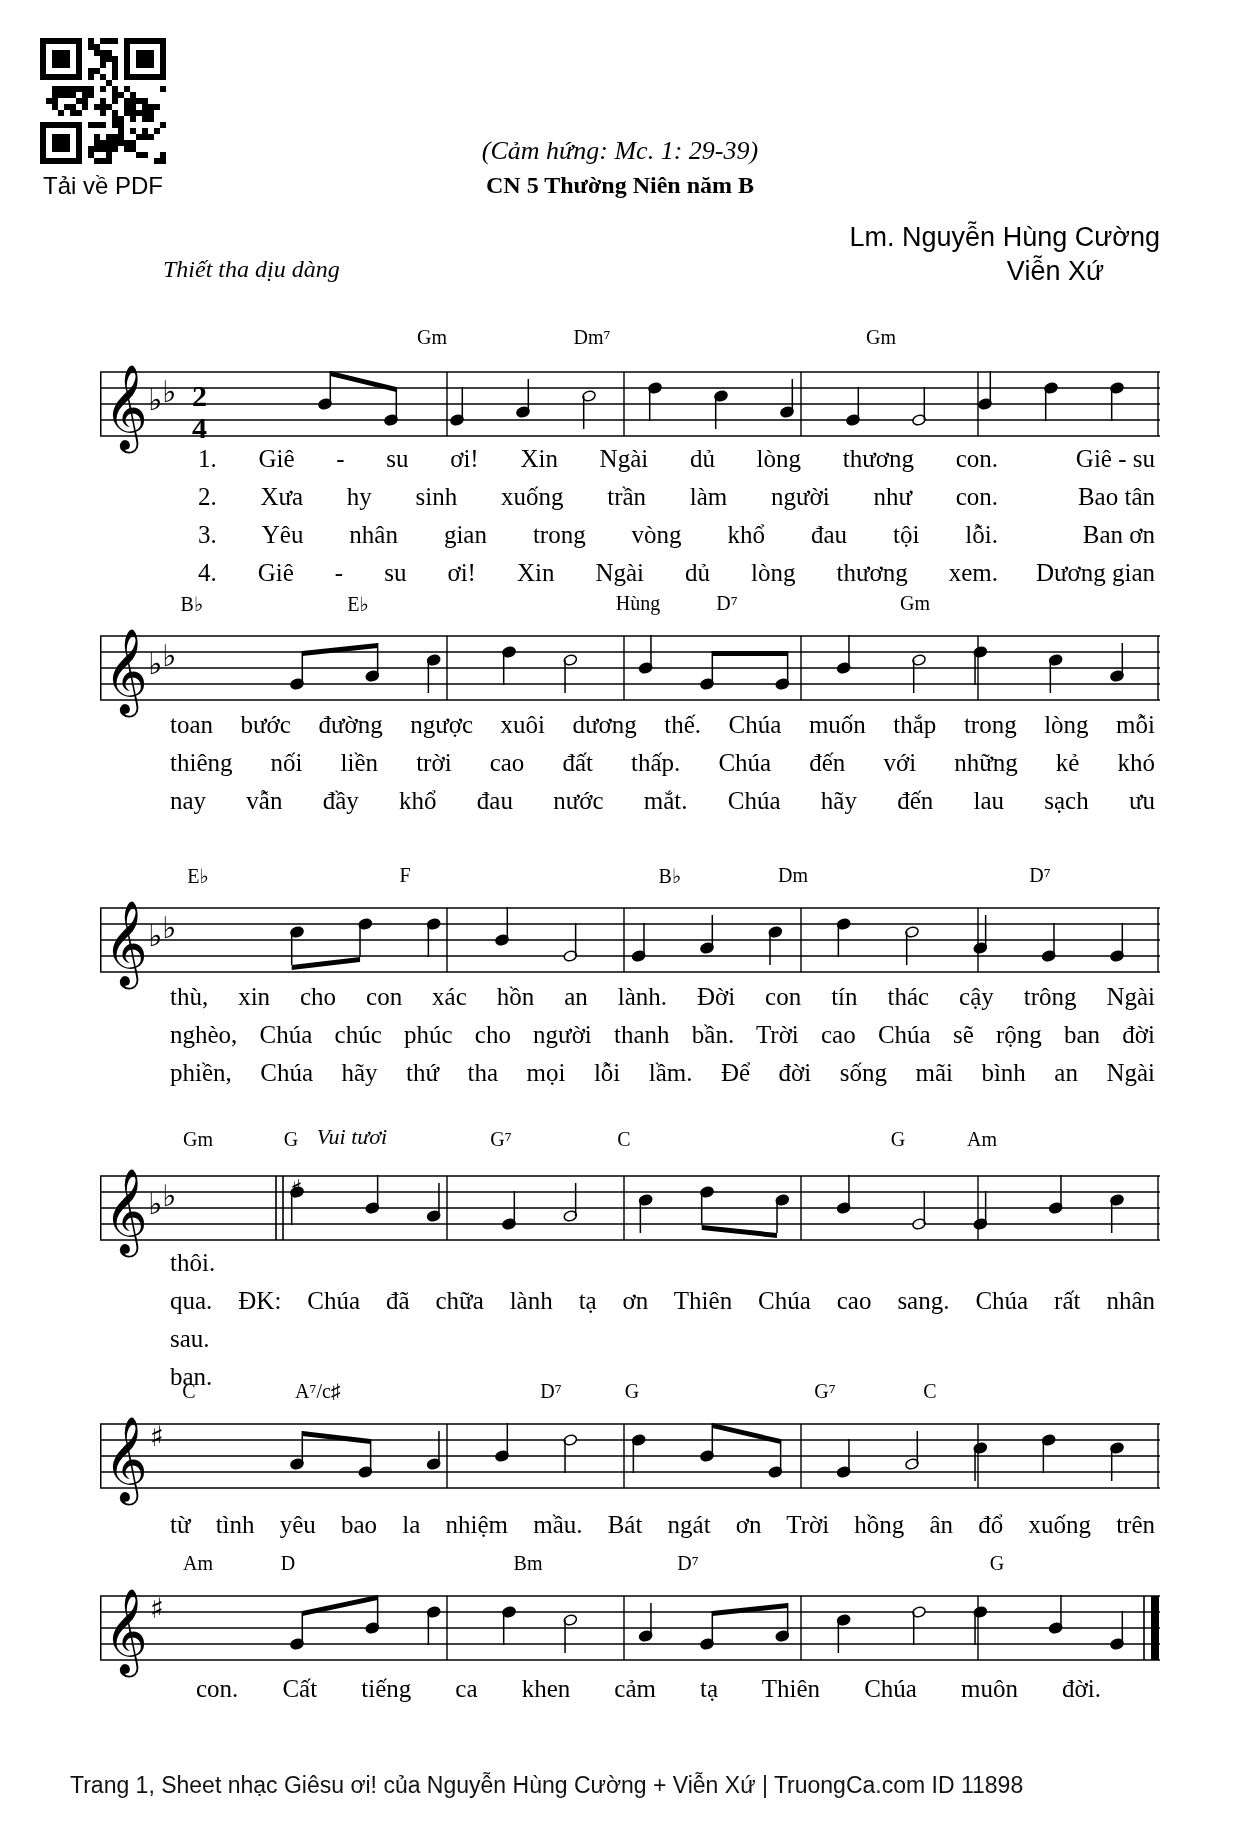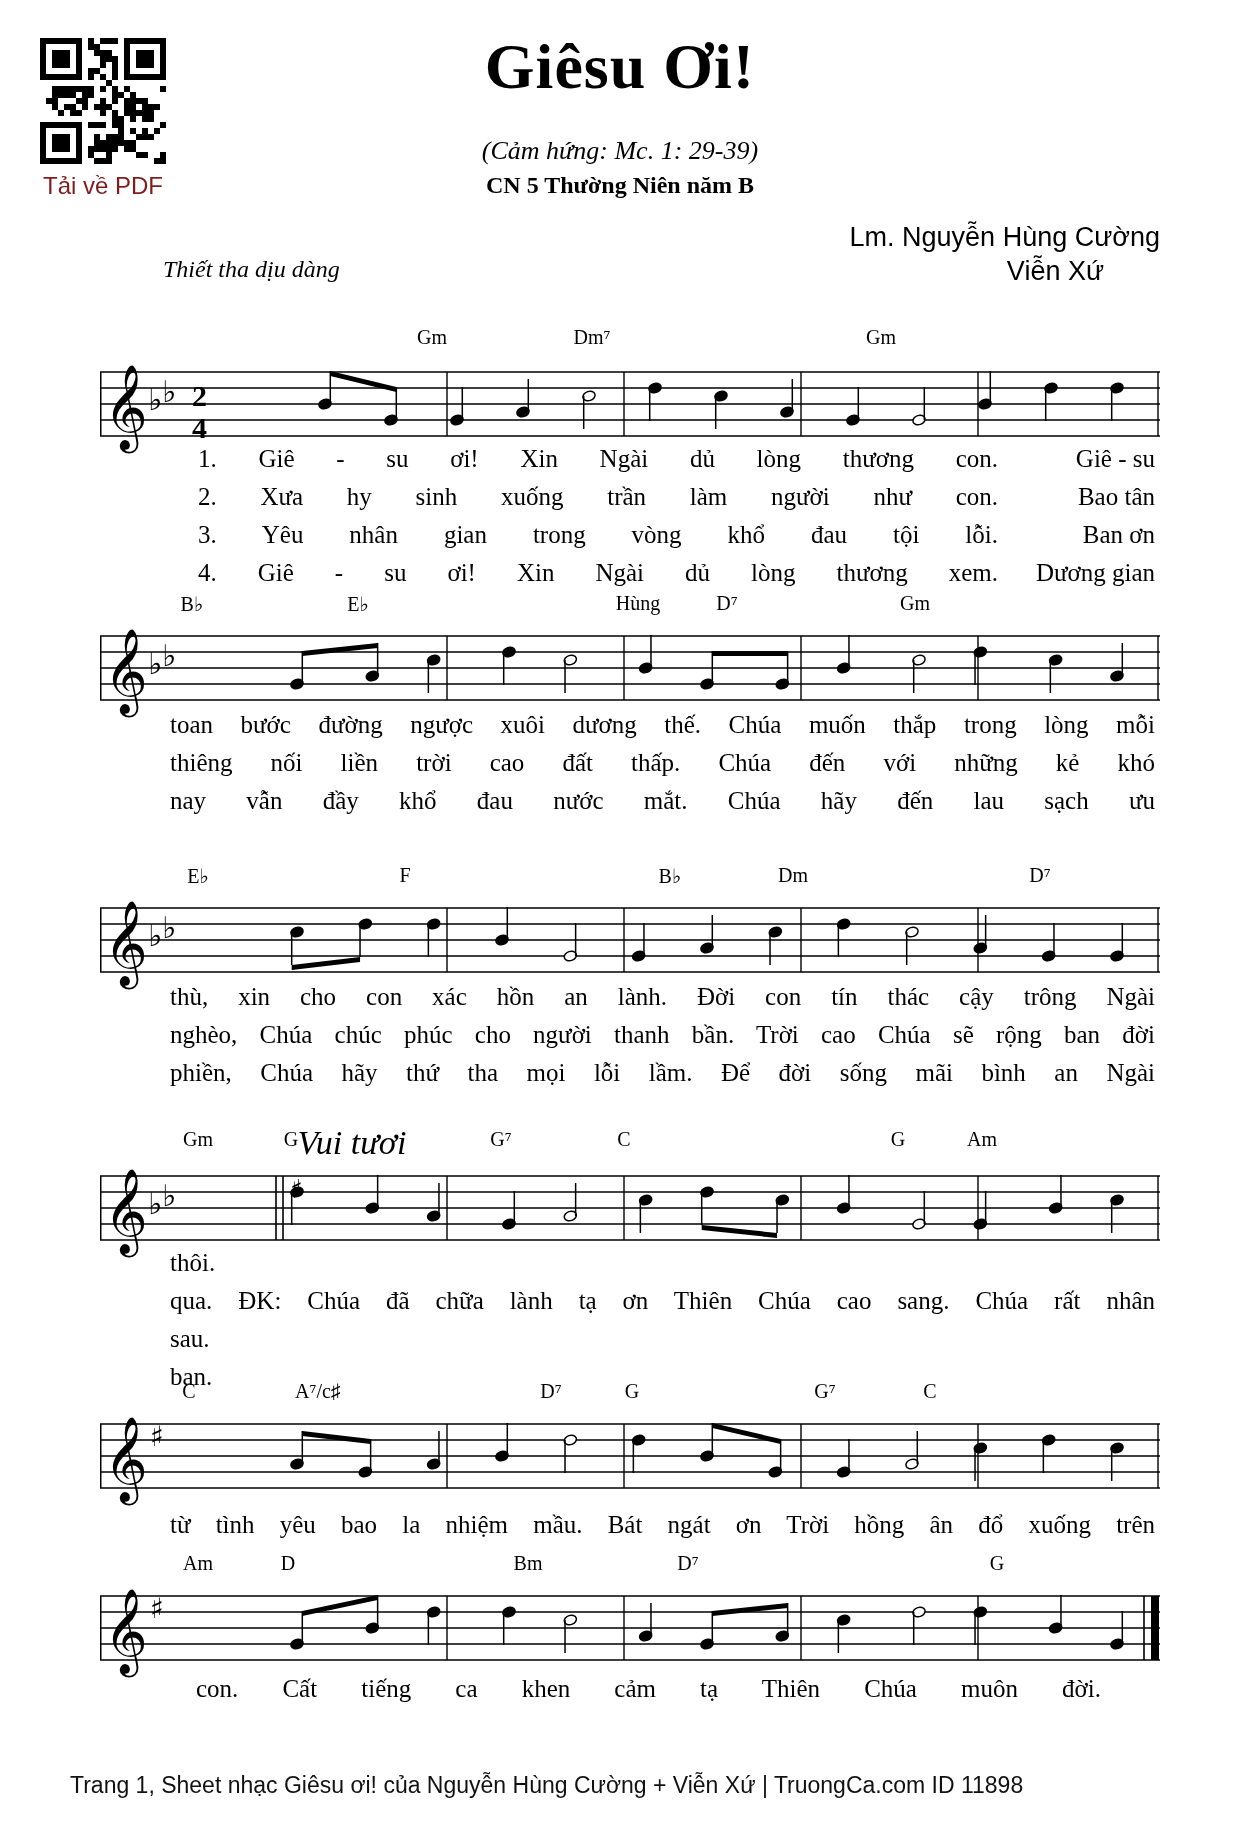--- a/index.html
+++ b/index.html
@@ -1,35 +1,35 @@
 <!DOCTYPE html>
 <html><head>
 <meta charset="utf-8">
 <style>
   html,body{margin:0;padding:0;background:#e8e8e8;}
   .page{position:relative;width:1240px;height:1840px;background:#ffffff;margin:0 auto;
         font-family:"Liberation Serif", serif;color:#000;overflow:hidden;}
   
   .qr-wrap{position:absolute;left:40px;top:38px;width:150px;}
-  .qr-label{margin-top:4px;font-family:"Liberation Sans", sans-serif;font-size:24px;color:#7f1d1d;width:126px;text-align:center;white-space:nowrap;}
+  .qr-label{margin-top:4px;font-family:"Liberation Sans", sans-serif;font-size:24px;color:#000000;width:126px;text-align:center;white-space:nowrap;}
   
   .title{position:absolute;left:0;top:30px;width:100%;margin:0;text-align:center;
          font-size:64px;font-weight:bold;letter-spacing:1px;}
   .subtitle{position:absolute;left:0;top:136px;width:100%;text-align:center;
             font-style:italic;font-size:26px;}
   .occasion{position:absolute;left:0;top:172px;width:100%;text-align:center;
             font-weight:bold;font-size:24px;}
   .composer{position:absolute;right:80px;top:220px;text-align:right;
             font-family:"Liberation Sans", sans-serif;font-size:27px;line-height:34px;}
   .composer .lyricist{padding-right:56px;}
   .tempo{position:absolute;left:163px;top:256px;font-style:italic;font-size:24px;}
   
   .system{position:absolute;left:0;width:1240px;}
   .chord{position:absolute;transform:translateX(-50%);font-size:20px;white-space:nowrap;}
-  .tempo2{position:absolute;transform:translateX(-50%);font-size:34px;font-style:italic;white-space:nowrap;}
+  .tempo2{position:absolute;transform:translateX(-50%);font-size:22px;font-style:italic;white-space:nowrap;}
   .staff-svg{position:absolute;left:100px;width:1060px;height:120px;}
   .lyrics{position:absolute;left:170px;width:985px;font-size:25px;line-height:38px;}
   .lyr-row{display:flex;width:100%;}
   .lyr-main-justify{width:100%;text-align:justify;text-align-last:justify;}
   .lyr-main-part{width:800px;margin-left:28px;text-align:justify;text-align-last:justify;}
   .lyr-tail{margin-left:auto;text-align:right;white-space:nowrap;}
   .lyr-plain{text-align:left;}
   
   .footer{position:absolute;left:70px;top:1772px;font-family:Liberation Sans, sans-serif;
           font-size:23px;color:#111;white-space:nowrap;}
@@ -166,21 +166,20 @@
         <rect x="84" y="0" width="42" height="42" fill="#000"></rect>
         <rect x="90" y="6" width="30" height="30" fill="#fff"></rect>
         <rect x="96" y="12" width="18" height="18" fill="#000"></rect>
         <rect x="0" y="84" width="42" height="42" fill="#000"></rect>
         <rect x="6" y="90" width="30" height="30" fill="#fff"></rect>
         <rect x="12" y="96" width="18" height="18" fill="#000"></rect>
       </svg>
     <div class="qr-label">Tải về PDF</div>
   </div>
 
-  <h1 class="title">Giêsu Ơi!</h1>
   <div class="subtitle">(Cảm hứng: Mc. 1: 29-39)</div>
   <div class="occasion">CN 5 Thường Niên năm B</div>
 
   <div class="composer">
     <div>Lm. Nguyễn Hùng Cường</div>
     <div class="lyricist">Viễn Xứ</div>
   </div>
 
   <div class="tempo">Thiết tha dịu dàng</div>
 

